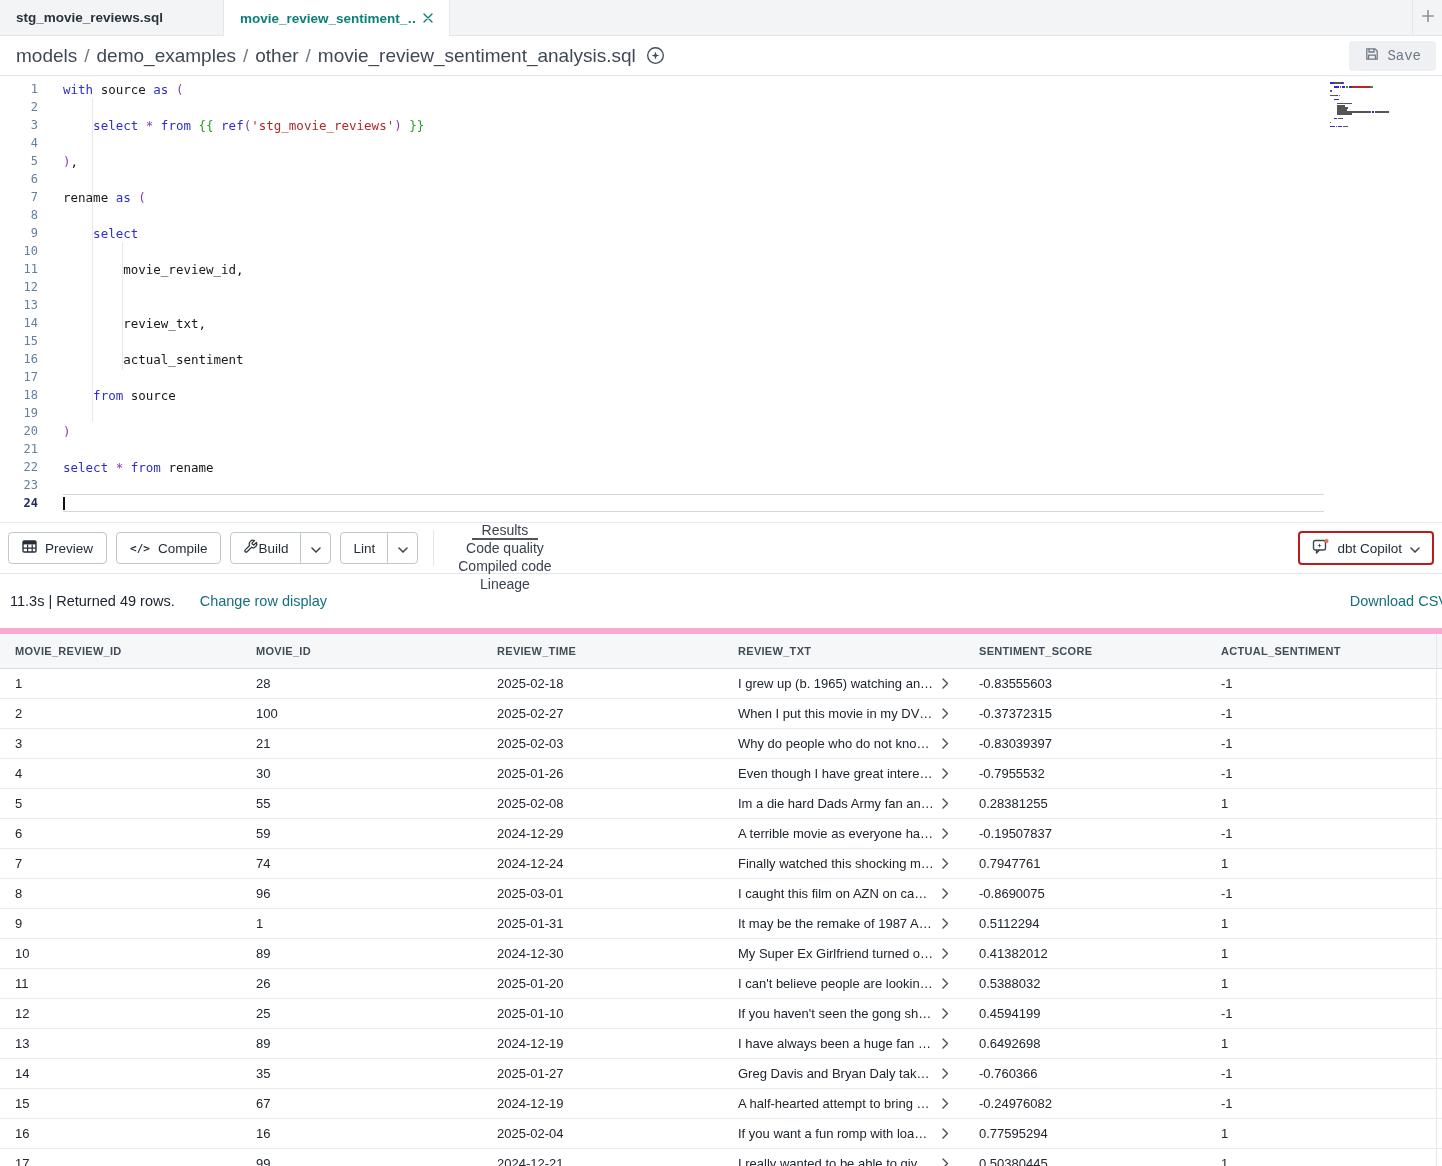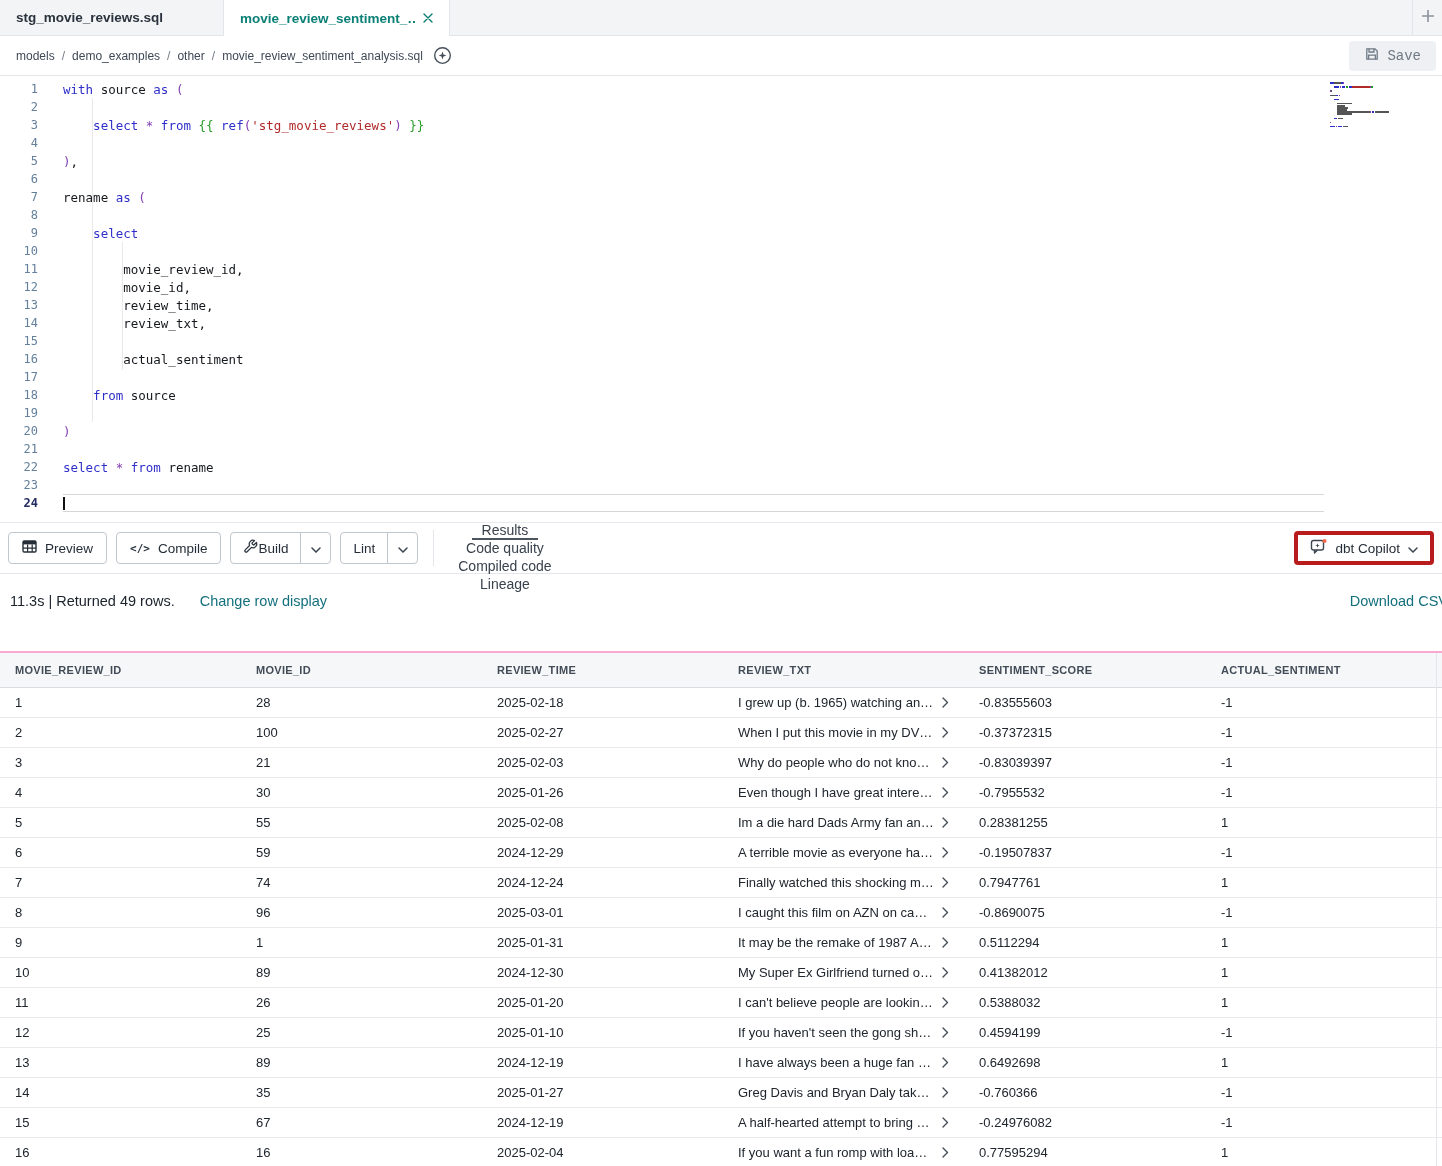--- a/index.html
+++ b/index.html
@@ -17,21 +17,21 @@
     justify-content:space-between; }
   .tab .tab-label { white-space:nowrap; overflow:hidden; }
   .tab-close { display:flex; align-items:center; margin-left:8px; cursor:pointer; }
   .tab-spacer { flex:1; }
   .newtab { width:30px; border-left:1px solid #e2e5e9; display:flex;
     align-items:center; justify-content:center; cursor:pointer; }
 
   
   .crumb-bar { height:40px; background:#fff; border-bottom:1px solid #e4e7ea;
     display:flex; align-items:center; padding:0 4px 0 16px; flex:0 0 auto; }
-  .crumbs { display:flex; align-items:center; font-size:12px; color:#3f4956; gap:7px; }
+  .crumbs { display:flex; align-items:center; font-size:19px; color:#3f4956; gap:7px; }
   .crumb-sep { color:#717b86; }
   .crumb-copilot { margin-left:10px; display:flex; align-items:center; cursor:pointer; }
   .save-btn { margin-left:auto; margin-right:2px; height:30px; padding:0 15px;
     background:#eef0f3; border:none; border-radius:4px; color:#6f7a85;
     font-size:14px; font-family:Liberation Mono, monospace; display:flex; align-items:center; gap:7px;
     cursor:pointer; }
 
   
   .editor { height:446px; position:relative; background:#fff; padding-top:4px;
     flex:0 0 auto; overflow:hidden; }
@@ -69,34 +69,34 @@
   .split .tbtn-caret { border:none; border-left:1px solid #bfc7cf; background:none;
     height:100%; width:30px; display:flex; align-items:center; justify-content:center;
     cursor:pointer; }
   .code-ico { font-family:"DejaVu Sans Mono", monospace; font-size:11px;
     font-weight:bold; color:#2b3540; }
   .vdiv { width:1px; height:36px; background:#e3e6ea; margin:0 14px 0 6px; }
   .rtabs { display:flex; align-items:center; height:52px;flex-direction:column; }
   .rtab { display:flex; align-items:center; padding:0 10px; margin-right:24px;
     font-size:14px; color:#39424d; border-bottom:2px solid transparent; cursor:pointer; }
   .rtab.active { border-bottom-color:#4d545c; }
-  .copilot-btn { margin-left:auto; height:34px; border:4px solid #b91c1c;
+  .copilot-btn { margin-left:auto; height:34px; border:2px solid #b91c1c;
     border-radius:4px; background:#fff; padding:0 12px; font-size:13.5px;
     font-family:inherit; color:#252e38; display:flex; align-items:center; gap:8px;
     cursor:pointer; }
 
   
   .statusbar { height:54px; display:flex; align-items:center; padding-left:10px;
     flex:0 0 auto; position:relative; font-size:14.5px; color:#1b222c; }
   .statusbar a { color:#14707c; text-decoration:none; cursor:pointer;text-align:right; }
   .change-link { margin-left:25px; }
   .dl-link { position:absolute; right:-6px; }
 
   
-  .results { flex:1; overflow:hidden; position:relative; border-top:2px solid #f9a8d4;margin-top:23px; }
+  .results { flex:1; overflow:hidden; position:relative; border-top:6px solid #f9a8d4; }
   .thead, .trow { display:grid;
     grid-template-columns:241px 241px 241px 241px 242px 1fr; }
   .thead { height:35px; background:#f6f7f9; border-bottom:1px solid #d9dde2;
     align-items:center; }
   .th { padding-left:15px; font-size:11px; font-weight:700; color:#424c57;
     letter-spacing:.3px; white-space:nowrap; }
   .trow { height:30px; border-bottom:1px solid #e8eaed; align-items:center;
     background:#fff; }
   .td { padding-left:15px; font-size:13px; color:#20262e; white-space:nowrap;
     overflow:hidden; }
@@ -205,25 +205,23 @@
         <div class="code-line">
           <span class="ln">10</span>
           <span class="code-content"></span>
         </div>
         <div class="code-line">
           <span class="ln">11</span>
           <span class="code-content"><span class="tk-pl">        movie_review_id,</span></span>
         </div>
         <div class="code-line">
           <span class="ln">12</span>
-          <span class="code-content"><span class="tk-pl">        movie_id,</span></span>
         </div>
         <div class="code-line">
           <span class="ln">13</span>
-          <span class="code-content"><span class="tk-pl">        review_time,</span></span>
         </div>
         <div class="code-line">
           <span class="ln">14</span>
           <span class="code-content"><span class="tk-pl">        review_txt,</span></span>
         </div>
         <div class="code-line">
           <span class="ln">15</span>
         </div>
         <div class="code-line">
           <span class="ln">16</span>

